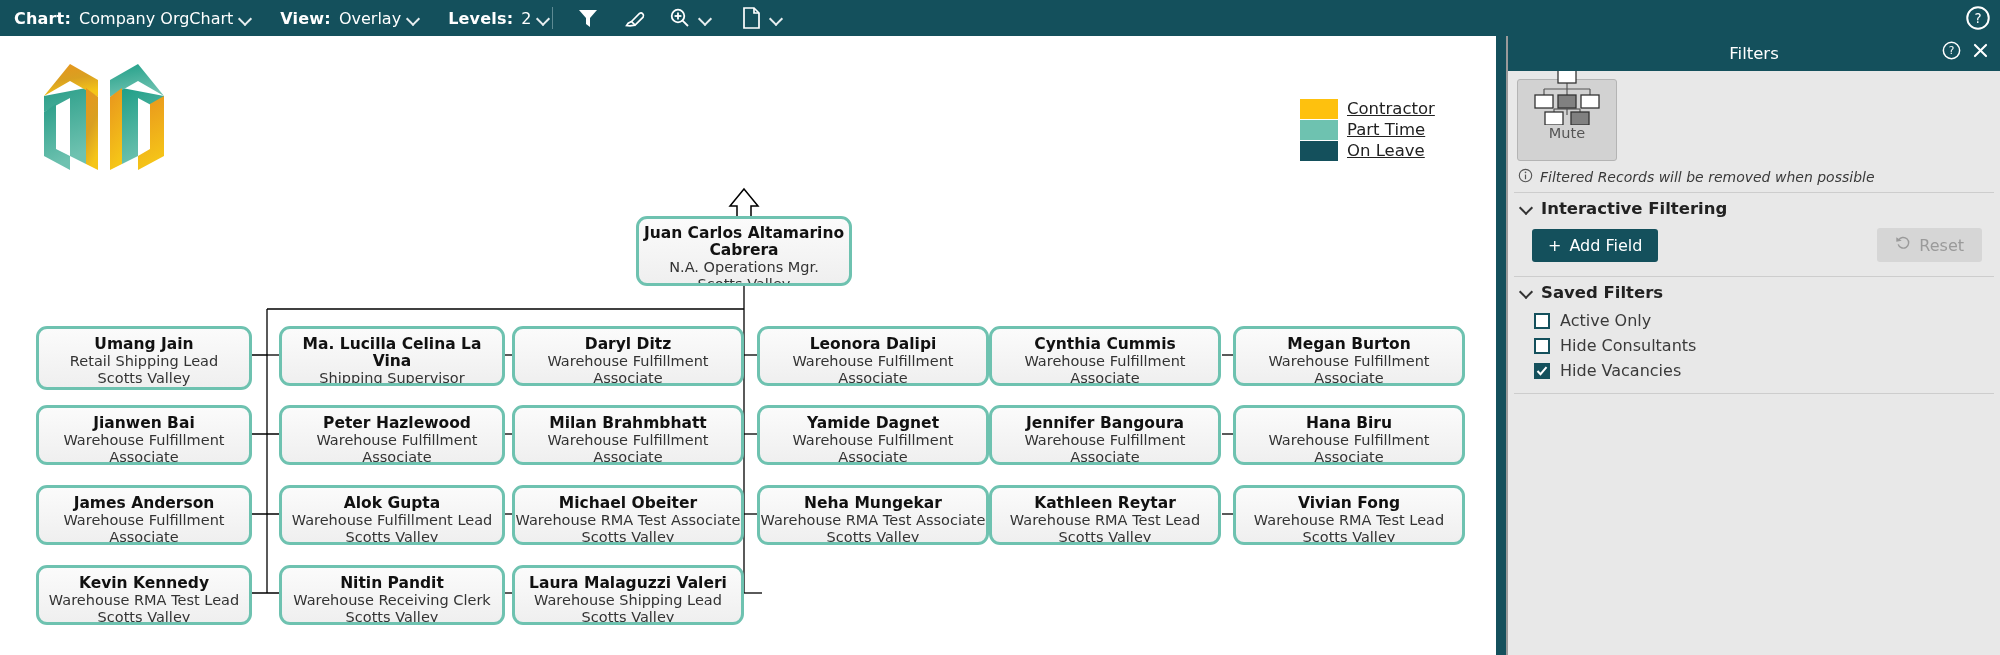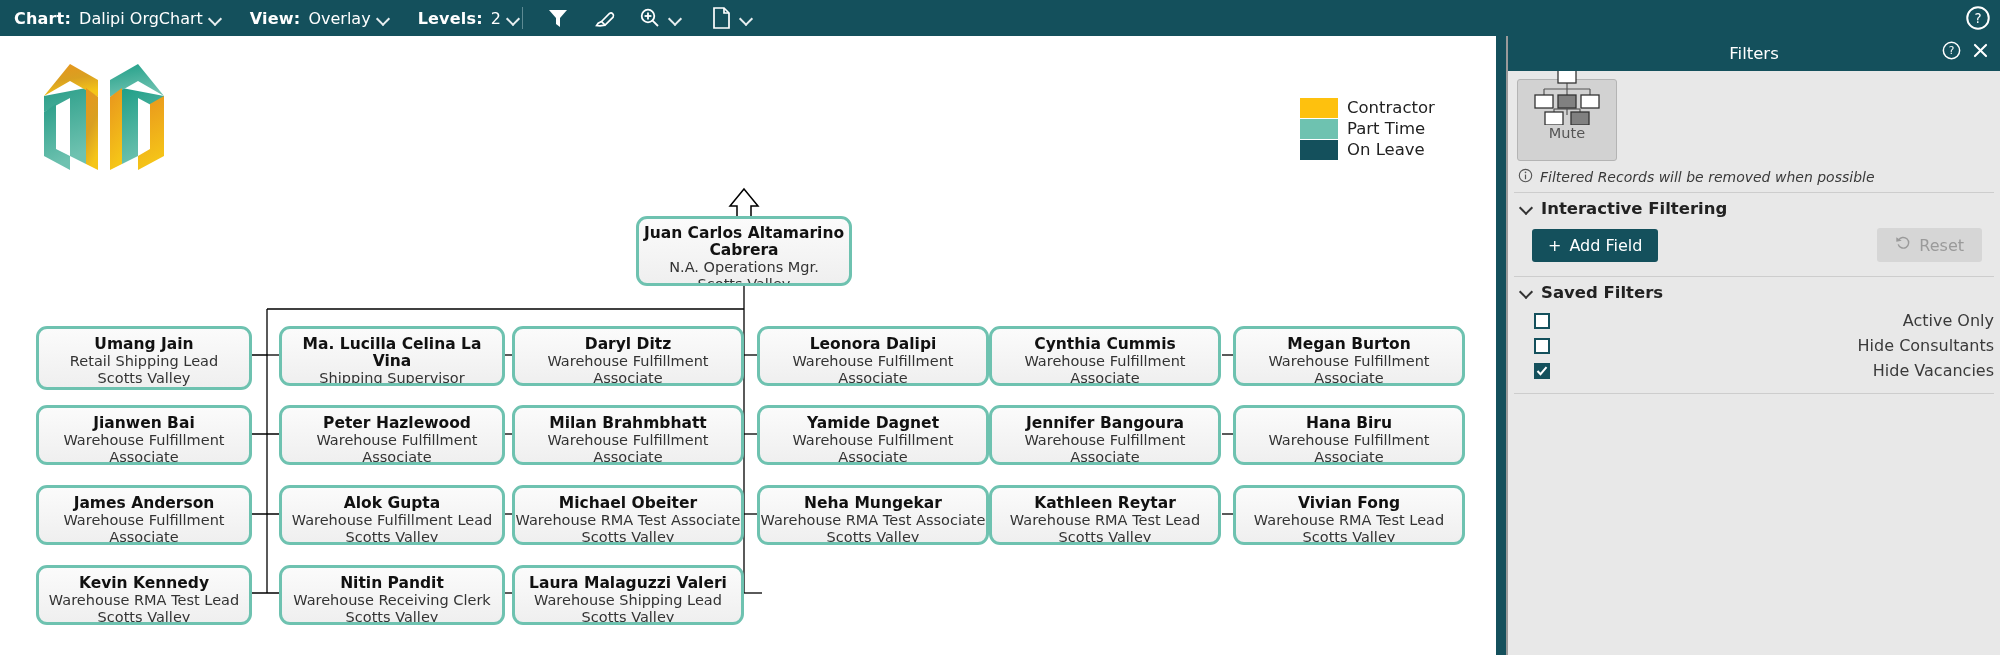--- a/index.html
+++ b/index.html
@@ -54,21 +54,21 @@
   }
   #right-gap {
     position:absolute; top:36px; left:1496px;
     width: 10px; height: 619px; background:#14505c;
   }
 
   #logo { position:absolute; left:30px; top:24px; width:160px; height:120px; }
 
   
   #legend { position:absolute; left:1300px; top:62px; font-size:16.5px; color:#222; }
-  .legend-row { display:flex; align-items:flex-start; height:21px; }
+  .legend-row { display:flex; align-items:center; height:21px;text-decoration:underline; }
   .legend-swatch { width:38px; height:20px; margin-right:9px; }
   .legend-text { line-height:20px; }
 
   
   .node {
     position:absolute;
     border: 3px solid #6ec2b0;
     border-radius: 11px;
     background: linear-gradient(#fbfbfb, #efefef);
     text-align:center;
@@ -128,36 +128,36 @@
   #add-field-btn {
     background:#14505c; color:#fff; border:none; border-radius:3px;
     font-size:16px; padding: 7px 16px; display:flex; align-items:center; gap:8px;
     font-family:"DejaVu Sans","Liberation Sans",sans-serif; cursor:pointer;
   }
   #reset-btn {
     background:#d6d6d6; color:#9a9a9a; border:none; border-radius:3px;
     font-size:16px; padding: 7px 18px; display:flex; align-items:center; gap:8px;
     font-family:"DejaVu Sans","Liberation Sans",sans-serif;
   }
-  .cb-row { display:flex; align-items:center; gap:10px; padding: 3px 0 3px 20px; justify-content: space-between; }
+  .cb-row { display:flex; align-items:center; gap:10px; padding: 3px 0 3px 20px; }
   .cb {
     width:16px; height:16px; border:2px solid #14505c; background:#fff;
     display:flex; align-items:center; justify-content:center; flex:none;
   }
   .cb.checked { background:#14505c; }
   .cb-lbl { font-size:16px; color:#3a3a3a; }
   .saved-body { padding-bottom: 10px; }
 </style>
 </head>
 <body>
 
 <div id="toolbar">
   <div class="tb-group">
     <span class="tb-label">Chart:</span>
-    <span class="tb-value">Dalipi OrgChart</span>
+    <span class="tb-value">Company OrgChart</span>
     <span class="caret"></span>
   </div>
 
   <div class="tb-group">
     <span class="tb-label">View:</span>
     <span class="tb-value">Overlay</span>
     <span class="caret"></span>
   </div>
 
   <div class="tb-group" style="margin-right:0">

